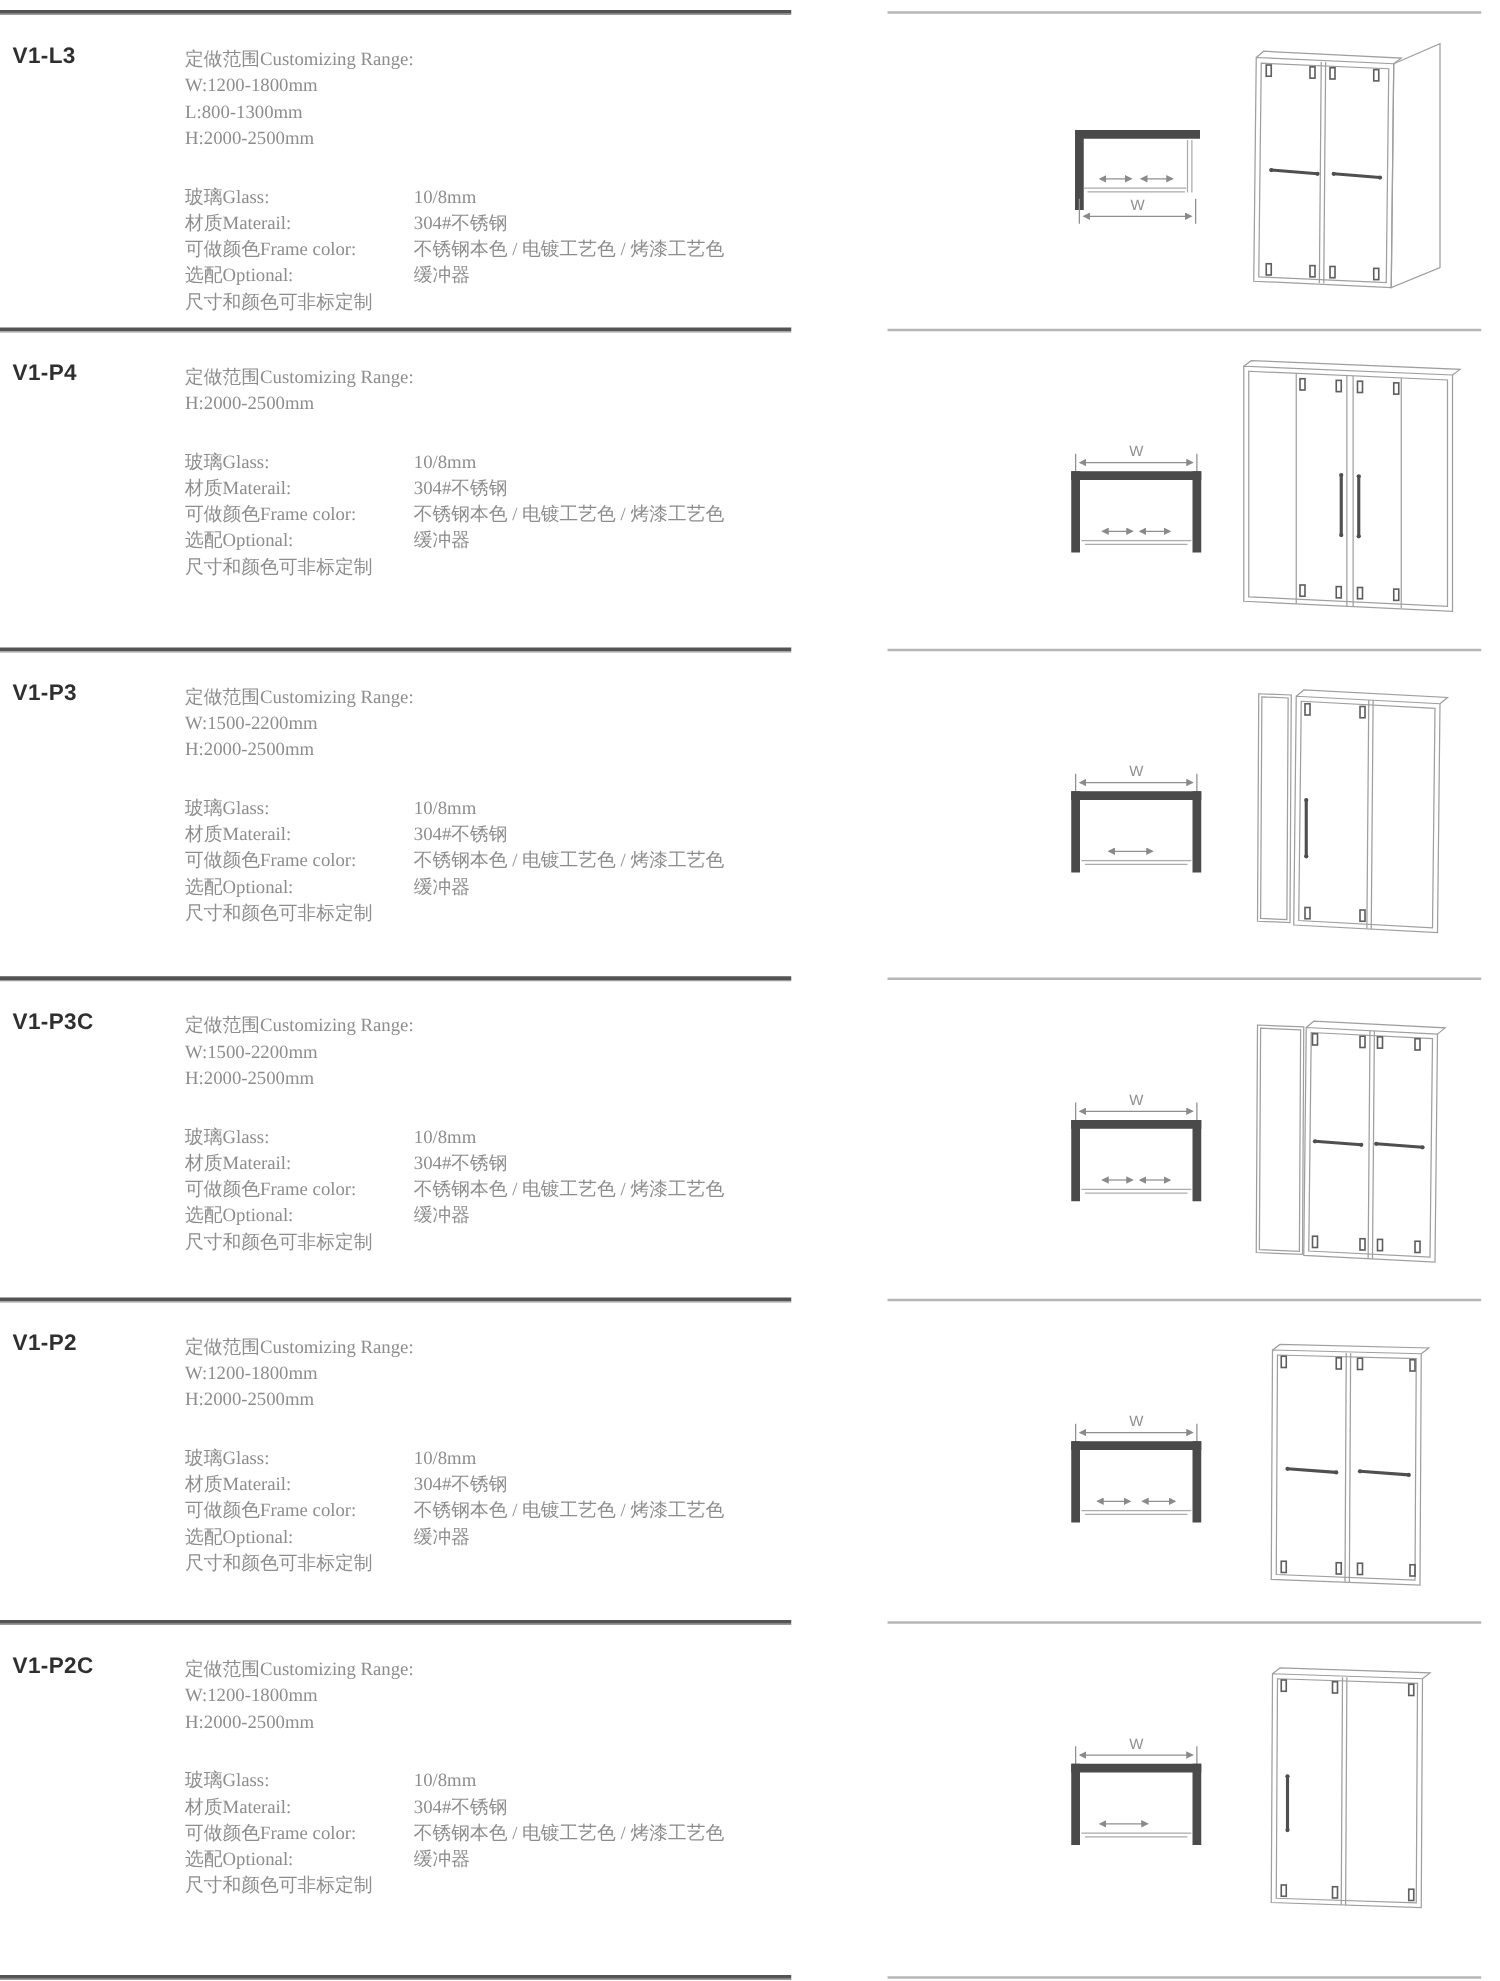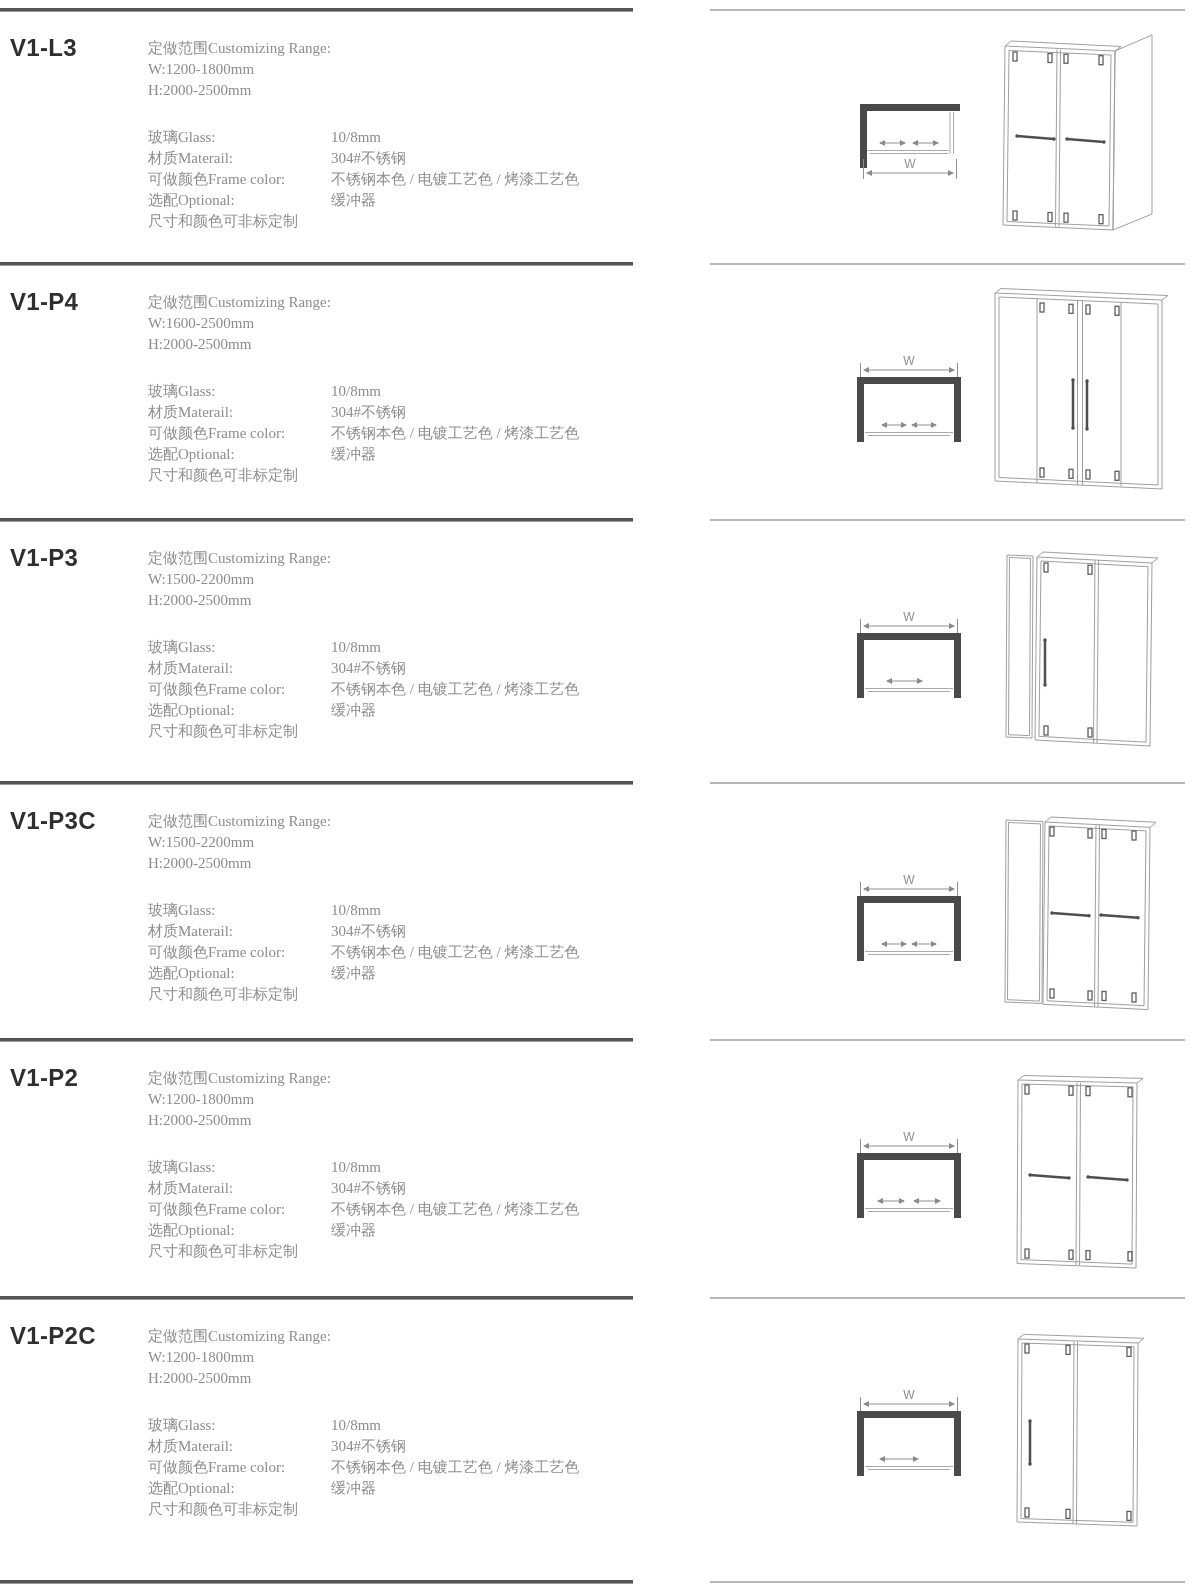--- a/index.html
+++ b/index.html
@@ -2,21 +2,21 @@
 <html><head>
 <meta charset="utf-8">
 <style>
   html,body{margin:0;padding:0;background:#ffffff;}
   body{font-family:"Liberation Sans","DejaVu Sans",sans-serif;}
   .page{position:relative;width:1200px;height:1585px;background:#fff;overflow:hidden;}
   .section{position:absolute;left:0;width:1200px;}
   .divL{position:absolute;left:0;top:0;width:633px;height:3px;background:#545454;}
   .divL:after{content:"";position:absolute;left:0;top:3px;width:633px;height:1px;background:#9a9a9a;}
   .divR{position:absolute;left:710px;top:1px;width:475px;height:2px;background:#b7b7b7;}
-  .model{position:absolute;left:10px;top:26px;margin:0;font-size:24px;font-weight:700;color:#2f2f2f;letter-spacing:.3px;}
+  .model{position:absolute;left:10px;top:26px;margin:0;font-size:18px;font-weight:700;color:#2f2f2f;letter-spacing:.3px;}
   .info{position:absolute;left:148px;top:30px;width:470px;font-size:15px;line-height:21px;color:#8d8d8d;font-family:Liberation Serif, serif;}
   .range-line{height:21px;}
   .gap{height:26px;}
   .spec{display:flex;height:21px;}
   .spec .lab{width:183px;flex:0 0 183px;}
   .spec .val{flex:1;}
   .note{height:21px;}
   .tech{position:absolute;left:700px;top:0;width:500px;height:257px;}
   .tech .wall{fill:#4a4a4a;stroke:none;}
   .tech .frame{fill:none;stroke:#9f9f9f;stroke-width:1;}
@@ -33,20 +33,21 @@
 
 <div class="page">
 
   <div class="section" style="top:8px;height:258px;">
     <div class="divL"></div>
     <div class="divR"></div>
     <h2 class="model">V1-L3</h2>
     <div class="info">
       <div class="range-line">定做范围Customizing Range:</div>
       <div class="range-line">W:1200-1800mm</div>
+      <div class="range-line">L:800-1300mm</div>
       <div class="range-line">H:2000-2500mm</div>
       <div class="gap"></div>
       <div class="spec">
           <span class="lab">玻璃Glass:</span>
           <span class="val">10/8mm</span>
         </div>
       <div class="spec">
           <span class="lab">材质Materail:</span>
           <span class="val">304#不锈钢</span>
         </div>
@@ -104,21 +105,20 @@
       </g>
     </svg>
   </div>
 
   <div class="section" style="top:262px;height:257px;">
     <div class="divL"></div>
     <div class="divR"></div>
     <h2 class="model">V1-P4</h2>
     <div class="info">
       <div class="range-line">定做范围Customizing Range:</div>
-      <div class="range-line">W:1600-2500mm</div>
       <div class="range-line">H:2000-2500mm</div>
       <div class="gap"></div>
       <div class="spec">
           <span class="lab">玻璃Glass:</span>
           <span class="val">10/8mm</span>
         </div>
       <div class="spec">
           <span class="lab">材质Materail:</span>
           <span class="val">304#不锈钢</span>
         </div>

